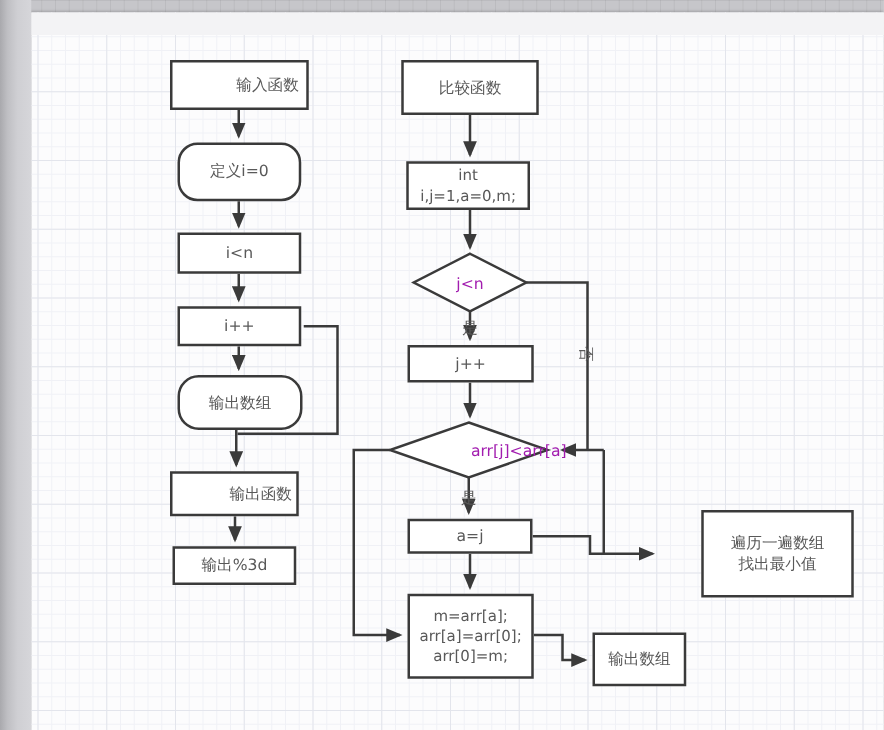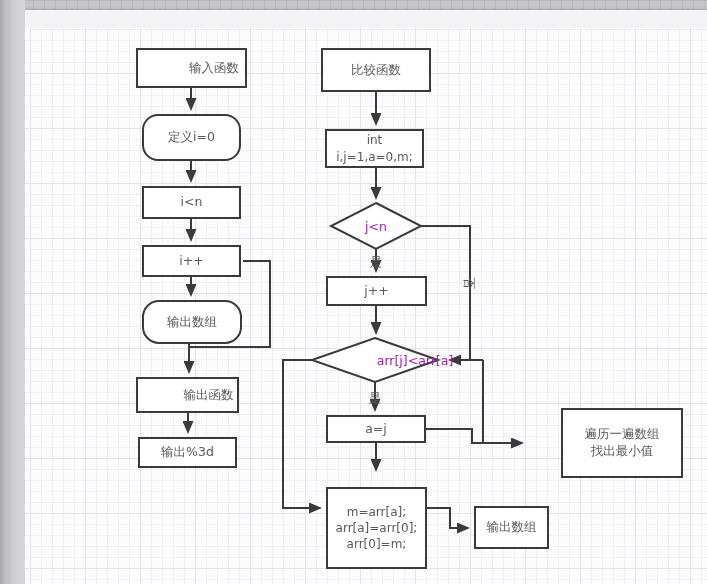--- a/index.html
+++ b/index.html
@@ -116,21 +116,21 @@
   <div class="node" style="left:142px;top:245px;width:99px;height:32px;">i++</div>
   <div class="node" style="left:142px;top:300px;width:100px;height:44px;border-radius:17px;">输出数组</div>
   <div class="node" style="left:136px;top:377px;width:103px;height:36px;padding-left:42px;">输出函数</div>
   <div class="node" style="left:138px;top:437px;width:99px;height:31px;">输出%3d</div>
 
   <div class="node" style="left:321px;top:48px;width:110px;height:44px;">比较函数</div>
   <div class="node code" style="left:325px;top:129px;width:99px;height:39px;">int
 i,j=1,a=0,m;</div>
   <div class="node" style="left:326px;top:276px;width:101px;height:30px;">j++</div>
   <div class="node" style="left:326px;top:415px;width:100px;height:28px;">a=j</div>
-  <div class="node code" style="left:326px;top:475px;width:101px;height:82px;margin-top:12px;">m=arr[a];
+  <div class="node code" style="left:326px;top:475px;width:101px;height:68px;">m=arr[a];
 arr[a]=arr[0];
 arr[0]=m;</div>
   <div class="node" style="left:528px;top:408px;width:122px;height:70px;margin-left:33px;">遍历一遍数组
 找出最小值</div>
   <div class="node" style="left:474px;top:506px;width:75px;height:43px;">输出数组</div>
 
   <div class="dlabel" style="left:346px;top:216px;width:60px;height:20px;">j&lt;n</div>
   <div class="dlabel" style="left:330px;top:350px;width:90px;height:20px;margin-left:40px;">arr[j]&lt;arr[a]</div>
 
   <div class="elabel" style="left:366px;top:252px;width:20px;height:20px;">是</div>

